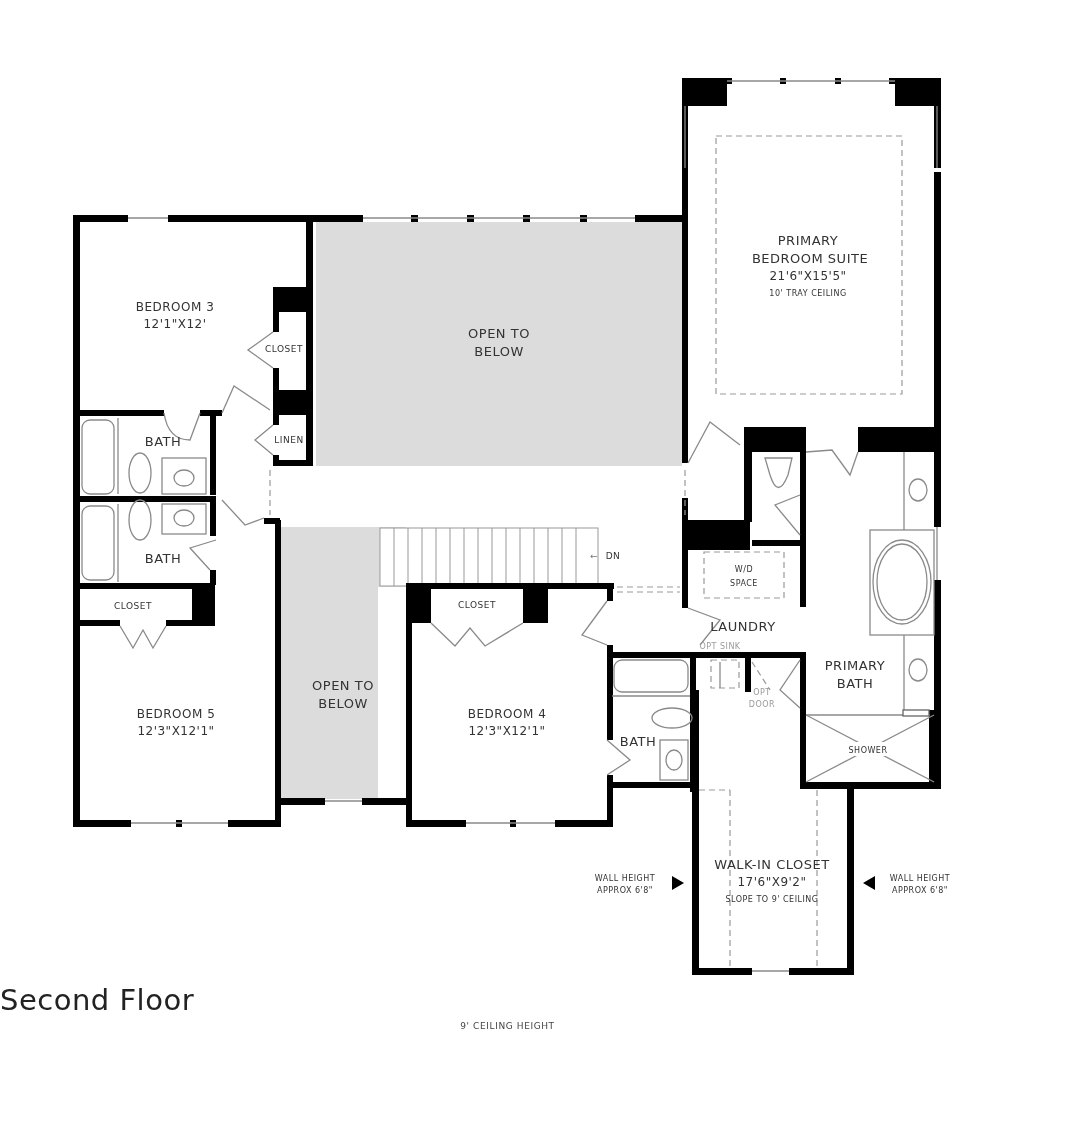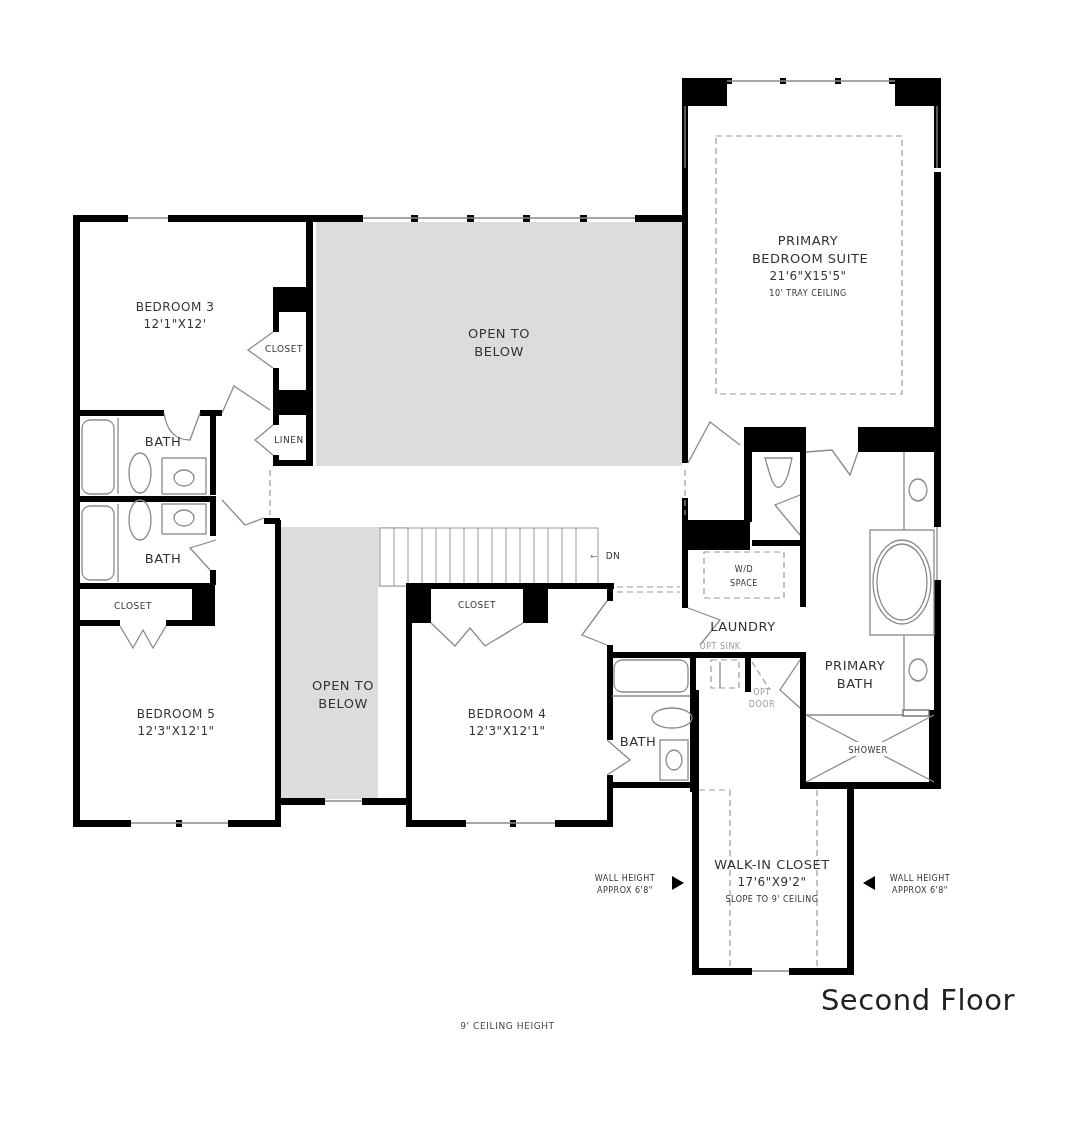--- a/index.html
+++ b/index.html
@@ -8,21 +8,21 @@
   .wall { fill: #000; }
   .open { fill: #dcdcdc; }
   .thin { fill: none; stroke: #8a8a8a; stroke-width: 1.3; }
   .dash { fill: none; stroke: #9a9a9a; stroke-width: 1.2; stroke-dasharray: 6 4; }
   .lbl { font-family: "DejaVu Sans", sans-serif; fill: #333; text-anchor: middle; letter-spacing: 0.5px; }
   .lbl-lg { font-size: 13px; }
   .lbl-md { font-size: 12px; }
   .lbl-sm { font-size: 9px; }
   .lbl-xs { font-size: 8px; }
   .lbl-gray { fill: #9a9a9a; }
-  .title { position: absolute; left: 0; width: 1015px; text-align: right; top: 983px; font-family: "DejaVu Sans", sans-serif; font-size: 29px; color: #222; letter-spacing: 0.5px; }
+  .title { position: absolute; left: 0; width: 1015px; text-align: left; top: 983px; font-family: "DejaVu Sans", sans-serif; font-size: 29px; color: #222; letter-spacing: 0.5px; }
   .subtitle { position: absolute; left: 0; width: 1015px; text-align: center; top: 1021px; font-family: "DejaVu Sans", sans-serif; font-size: 9px; color: #444; letter-spacing: 0.6px; }
 </style>
 </head>
 <body>
 
 <svg id="plan" width="1080" height="1133" viewBox="0 0 1080 1133" xmlns="http://www.w3.org/2000/svg">
 
   <rect class="open" x="316" y="222" width="366" height="244"></rect>
   <rect class="open" x="281" y="527" width="97" height="272"></rect>
   <rect class="open" x="281" y="527" width="125" height="60"></rect>

